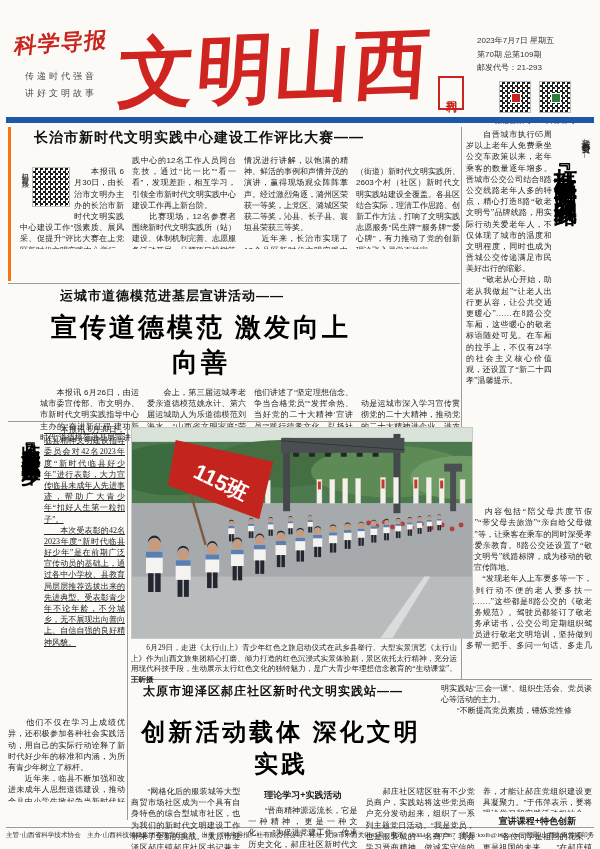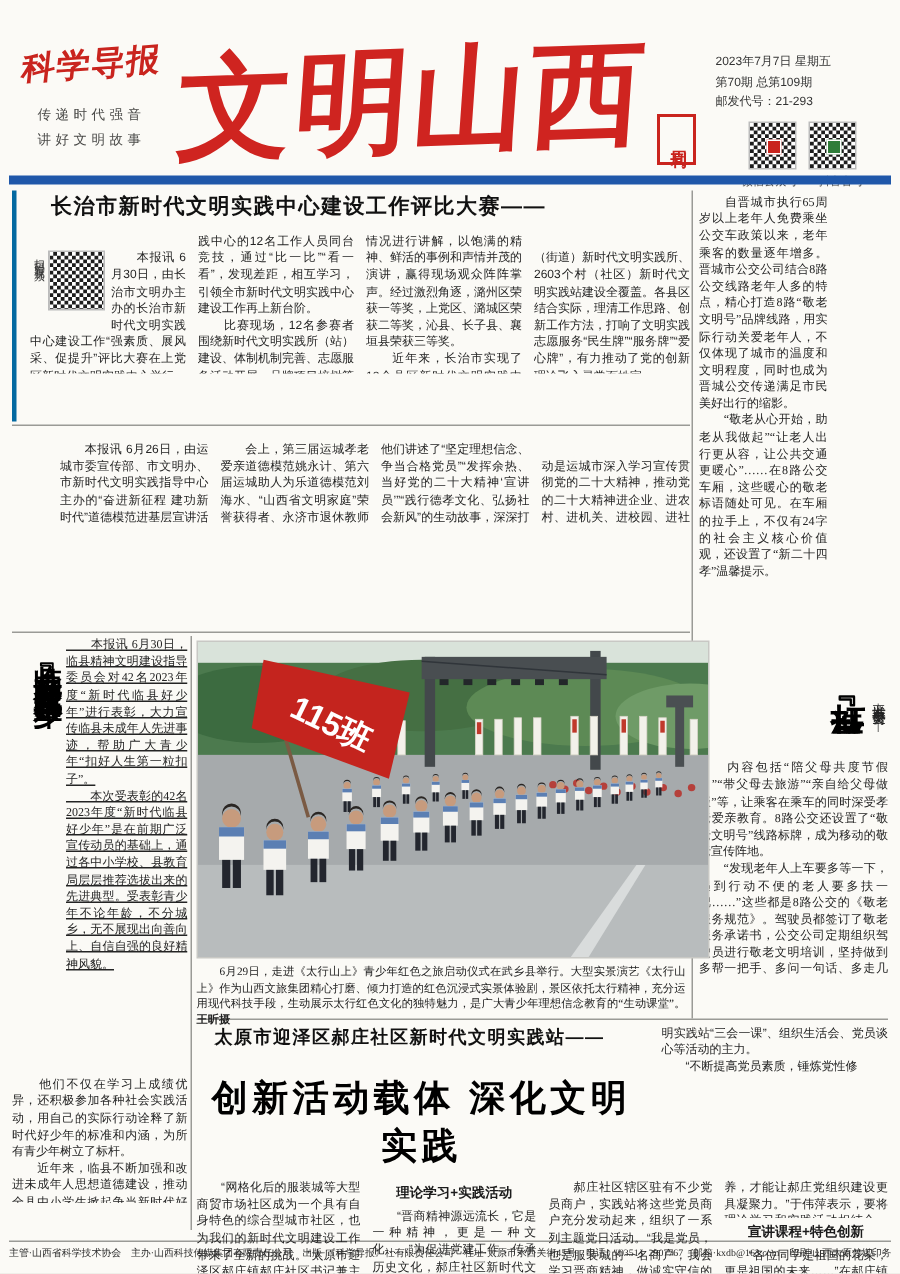--- a/index.html
+++ b/index.html
@@ -27,32 +27,32 @@
       background:repeating-conic-gradient(#1d1d1d 0% 25%, #ffffff 0% 50%) 0 0/5px 5px;}
   .qr .dot{position:absolute;left:11px;top:11px;width:8px;height:8px;border:1px solid #fff;}
   .dot-red{background:#c9241e;} .dot-green{background:#2f7d3a;}
   .qr-labels{display:flex;justify-content:center;gap:14px;margin-top:3px;font-size:7.5px;color:#444;}
   .bluebar{left:6px;top:117px;width:588px;height:6px;background:#1f57a9;}
   
   .coltext{font-size:8px;line-height:1.4;text-align:justify;white-space:pre-line;overflow:hidden;color:#242424;}
   .kicker{font-weight:700;color:#111;}
   .subhead{font-weight:900;font-size:9px;text-align:center;margin:3px 0;font-family:"Liberation Sans","DejaVu Sans",sans-serif;}
   
-  .top-art{left:8px;top:127px;width:452px;height:154px;border-left:3px solid #0369a1;padding-left:9px;box-sizing:border-box;}
+  .top-art{left:8px;top:127px;width:452px;height:154px;border-left:3px solid #f97316;padding-left:9px;box-sizing:border-box;}
   .top-art .kicker{font-size:14px;margin:2px 0 0 14px;letter-spacing:1px;}
   .top-art .headline{font-size:33px;font-weight:900;text-align:center;letter-spacing:4px;margin-top:4px;line-height:1.1;color:#000;}
   .top-body{display:flex;gap:8px;margin-top:8px;height:94px;}
   .top-body .c{flex:1;}
   .scanbox{float:left;width:50px;height:44px;margin:1px 4px 1px 0;display:flex;gap:2px;}
   .scan-label{writing-mode:vertical-rl;font-size:7px;color:#333;letter-spacing:2px;}
   .qr-s{width:38px;height:38px;border:1px solid #bbb;
         background:repeating-conic-gradient(#1d1d1d 0% 25%, #ffffff 0% 50%) 0 0/5px 5px;}
   
   .sidebar{left:466px;top:129px;width:126px;height:548px;}
-  .sb-top{display:flex;height:360px;align-items:flex-end;}
+  .sb-top{display:flex;height:360px;}
   .sb-body1{flex:1;height:100%;}
   .sb-headline{writing-mode:vertical-rl;font-size:23px;font-weight:900;letter-spacing:3px;line-height:1.1;margin-top:20px;padding:0 1px;color:#000;font-family:"Liberation Sans","DejaVu Sans",sans-serif;overflow:hidden;}
   .sb-kicker{writing-mode:vertical-rl;font-size:9px;color:#222;letter-spacing:1px;padding-top:3px;overflow:hidden;}
   .sb-body2{margin-top:6px;height:158px;}
   
   .yc{left:40px;top:287px;width:420px;height:130px;}
   .yc-top{display:flex;}
   .yc-headblock{width:322px;}
   .yc .kicker{font-size:13px;margin-left:20px;letter-spacing:1px;}
   .yc .headline{font-size:26px;font-weight:900;text-align:center;letter-spacing:3px;margin-top:5px;color:#000;}
@@ -157,20 +157,24 @@
     </div>
     <div class="sb-body2 coltext">
       <span>　　内容包括“陪父母共度节假日”“带父母去旅游”“亲自给父母做饭”等，让乘客在乘车的同时深受孝老爱亲教育。8路公交还设置了“敬老文明号”线路标牌，成为移动的敬老宣传阵地。
 　　“发现老年人上车要多等一下，遇到行动不便的老人要多扶一把……”这些都是8路公交的《敬老服务规范》。驾驶员都签订了敬老服务承诺书，公交公司定期组织驾驶员进行敬老文明培训，坚持做到多帮一把手、多问一句话、多走几步路“三多”服务。每月开展卫生评比，打造“舒心净”车厢，提升服务品质。</span>
       
     </div>
   </div>
 
   <div class="abs yc hd">
     <div class="yc-top">
+      <div class="yc-headblock">
+        <div class="kicker">运城市道德模范进基层宣讲活动——</div>
+        <div class="headline">宣传道德模范 激发向上向善</div>
+      </div>
     </div>
     <div class="yc-body">
       <div class="c coltext">　　本报讯 6月26日，由运城市委宣传部、市文明办、市新时代文明实践指导中心主办的“奋进新征程 建功新时代”道德模范进基层宣讲活动启动仪式暨报告会在运城新时代文明实践中心举行。</div>
       <div class="c coltext">　　会上，第三届运城孝老爱亲道德模范姚永计、第六届运城助人为乐道德模范刘海水、“山西省文明家庭”荣誉获得者、永济市退休教师杜德建倾情讲述，用真挚的情感和朴实的语言分享了各自的故事。</div>
       <div class="c coltext">他们讲述了“坚定理想信念、争当合格党员”“发挥余热、当好党的二十大精神‘宣讲员’”“践行德孝文化、弘扬社会新风”的生动故事，深深打动了现场的每一位听众。7月3日至7月6</div>
       <div class="c coltext">
         <span>动是运城市深入学习宣传贯彻党的二十大精神，推动党的二十大精神进企业、进农村、进机关、进校园、进社区的具体行动。</span>
         
       </div>
     </div>

